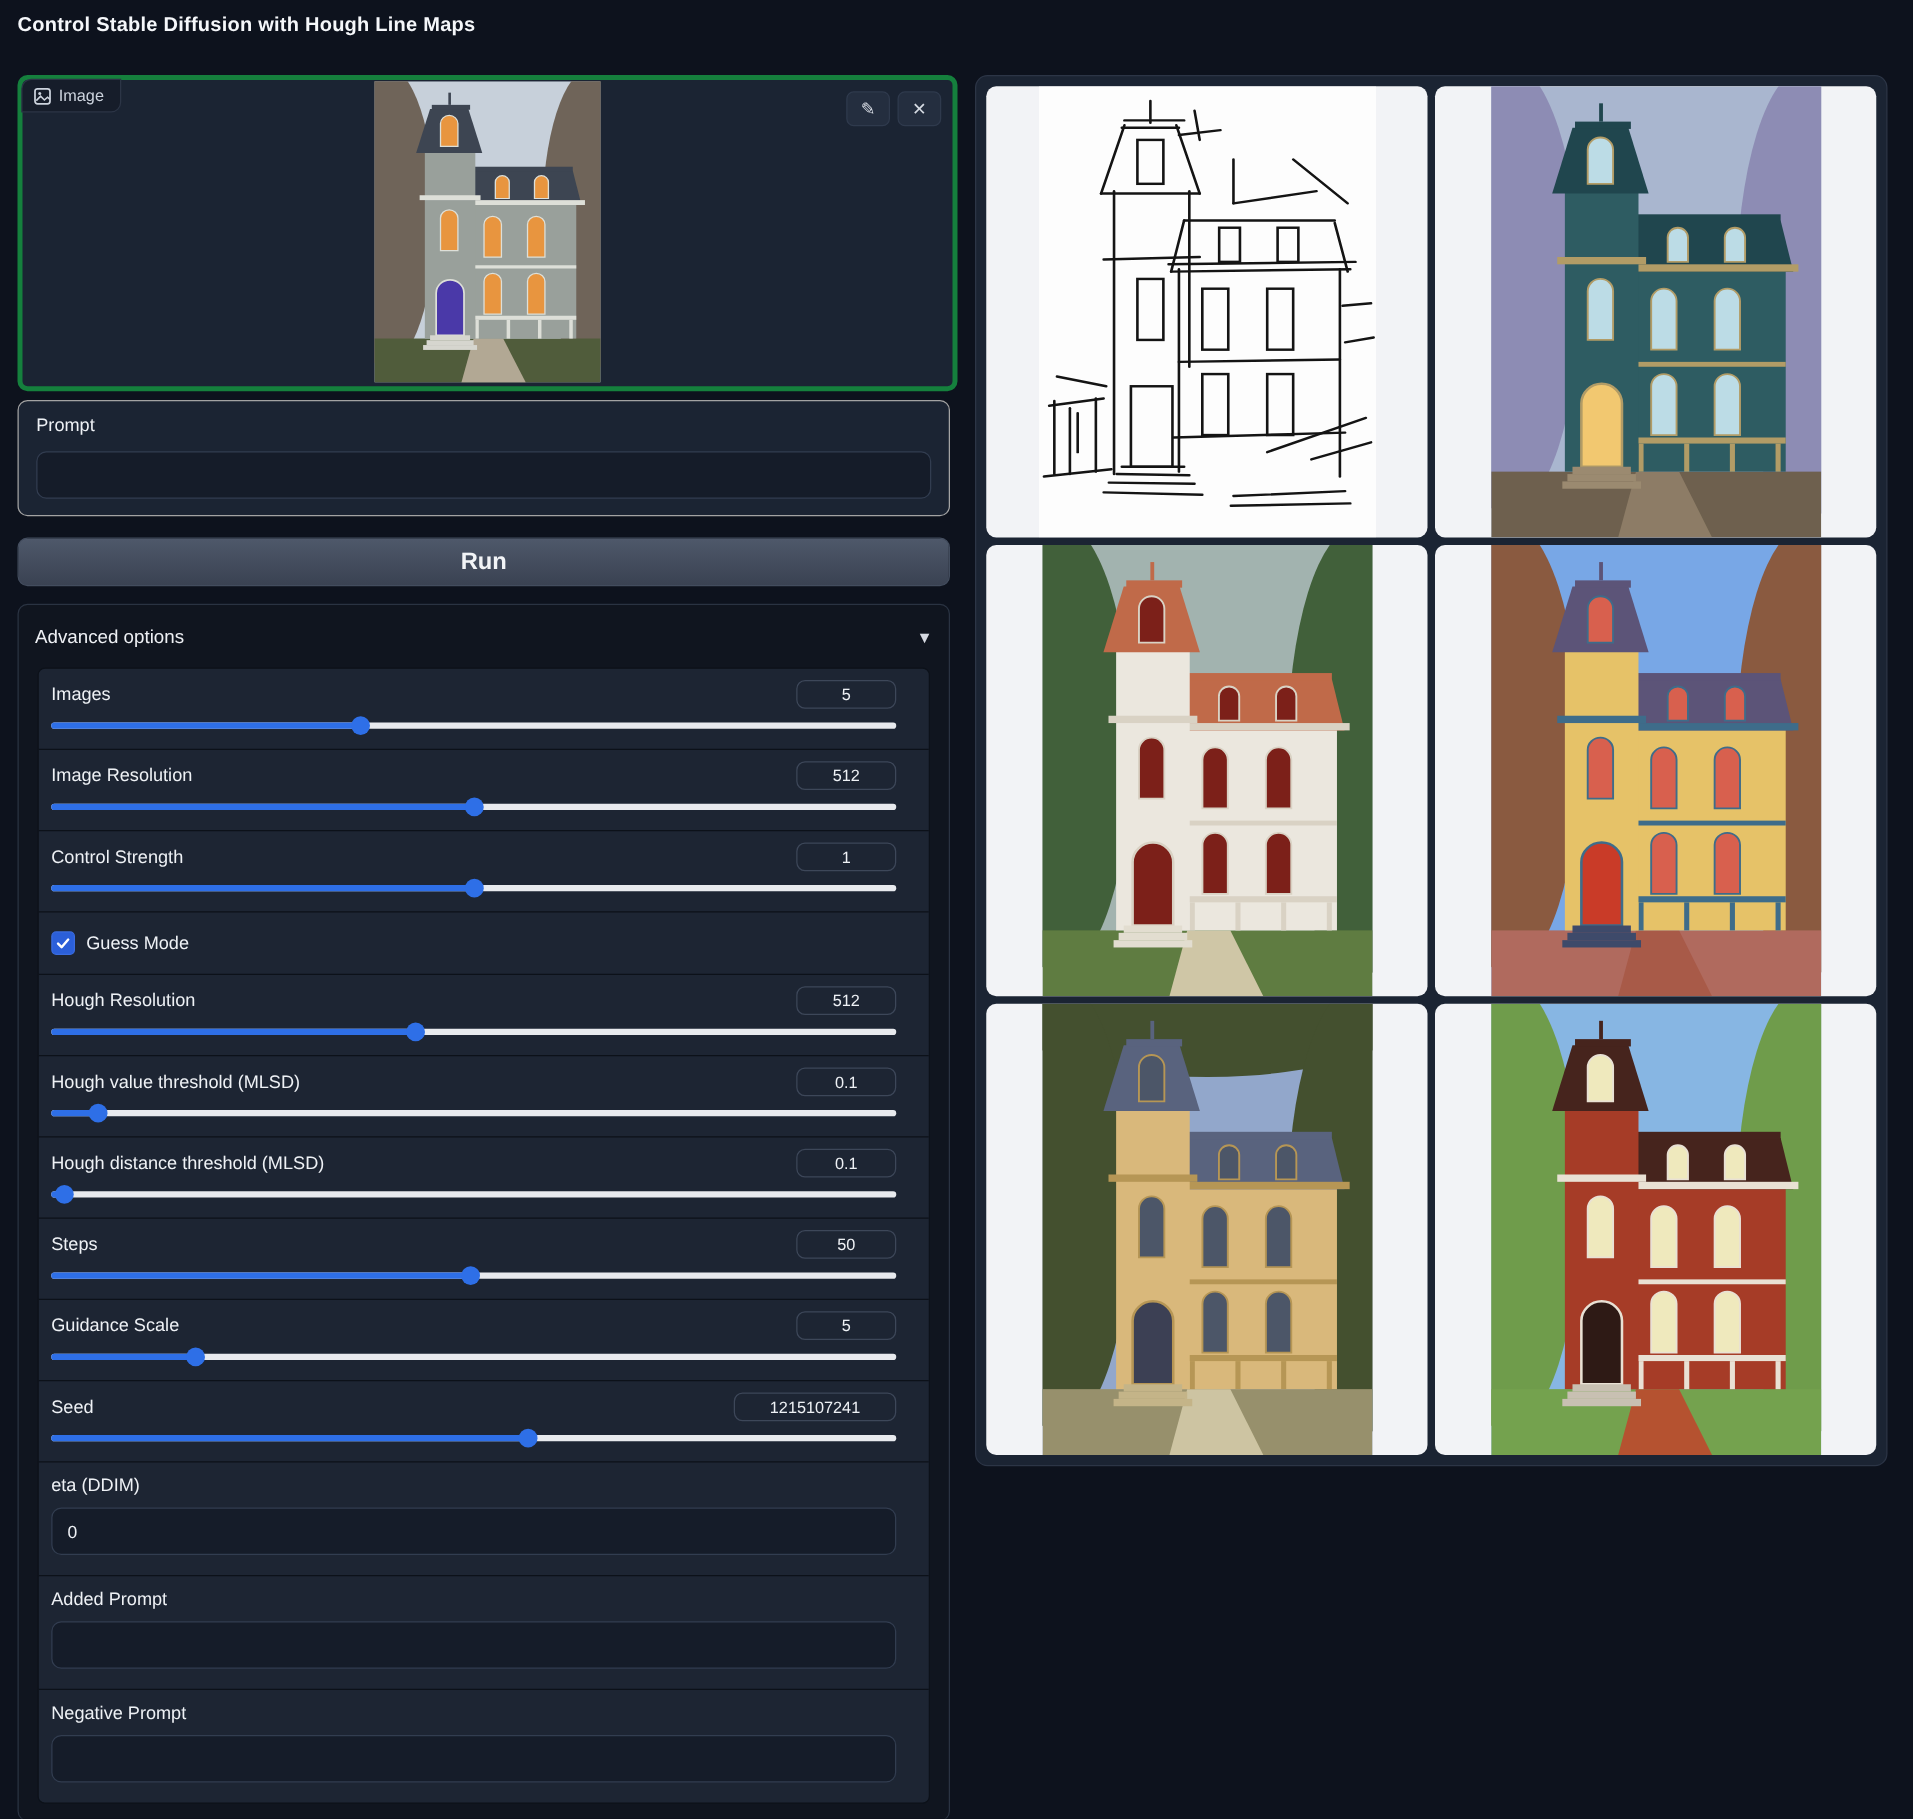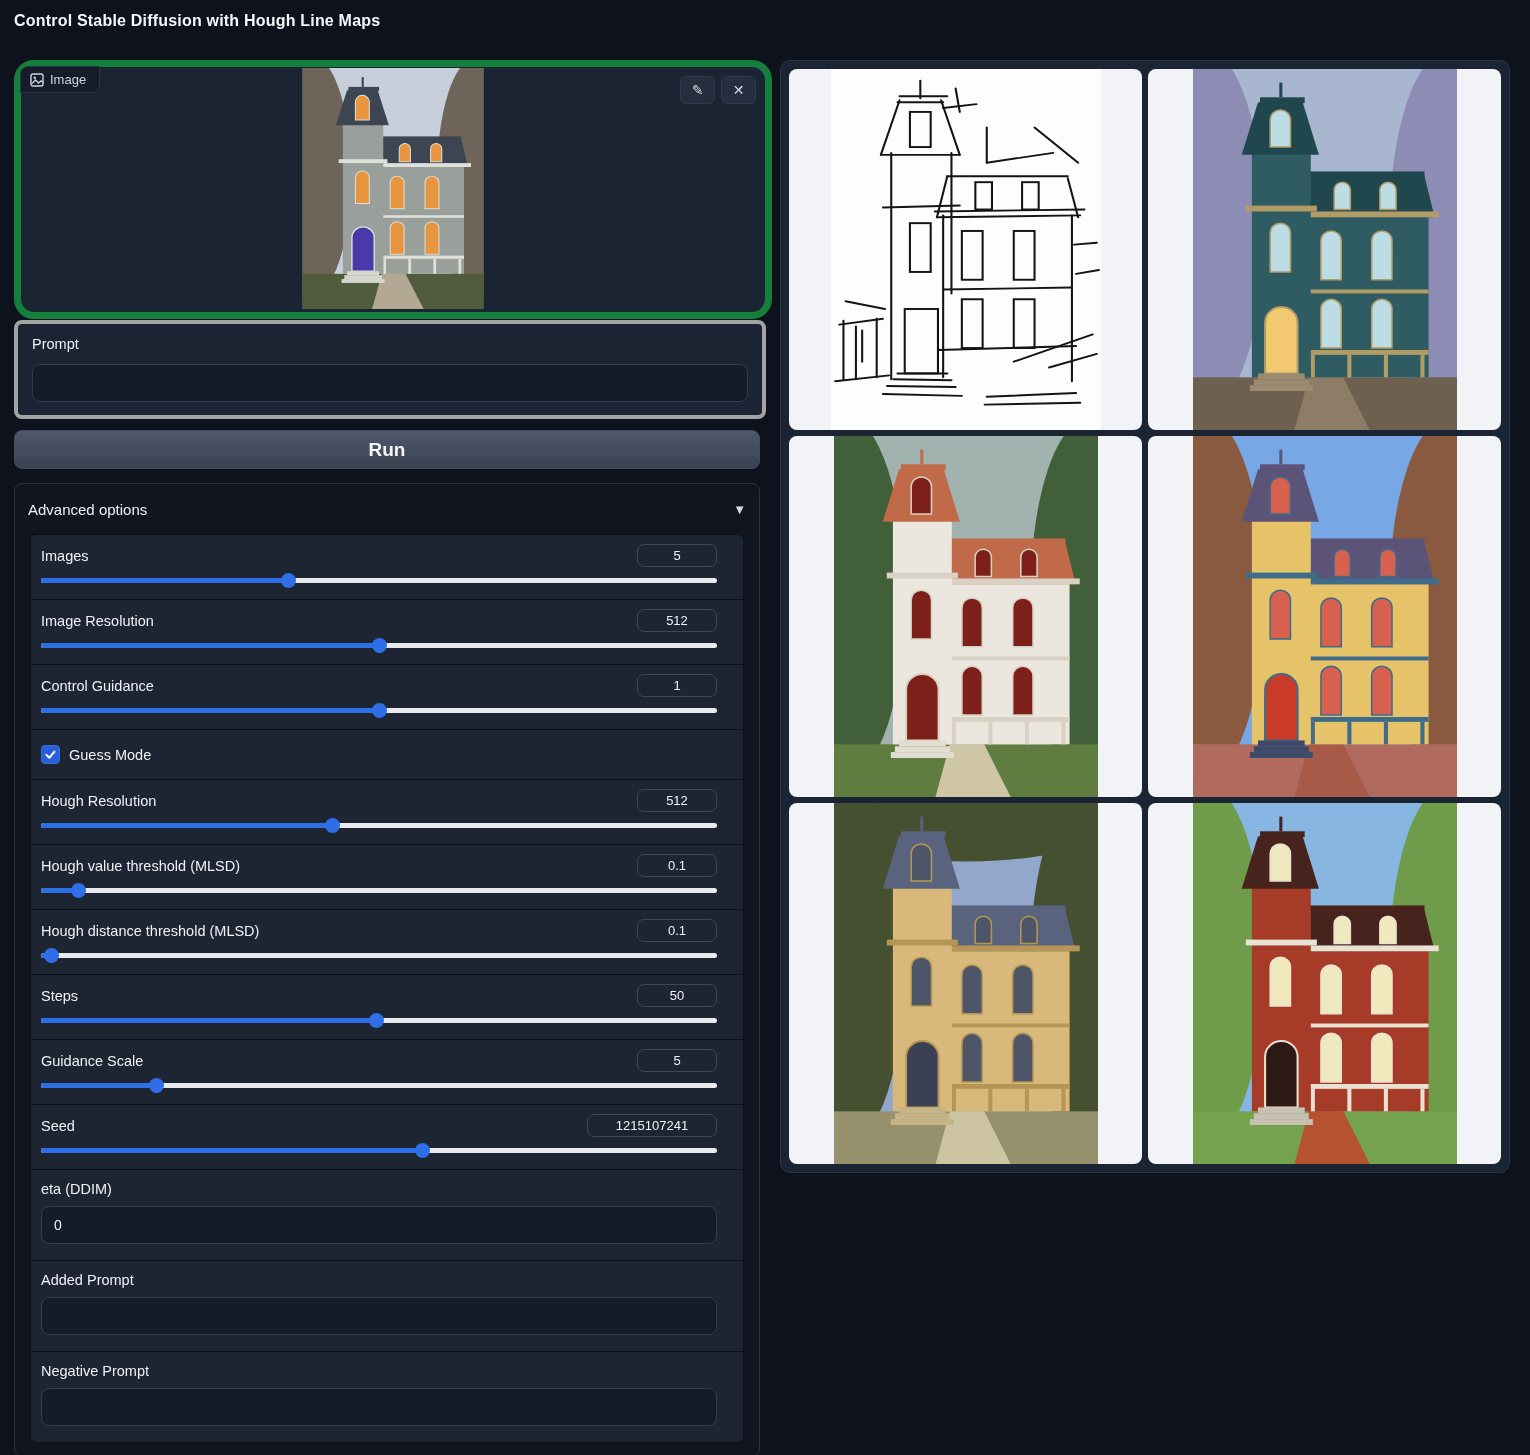--- a/index.html
+++ b/index.html
@@ -2,34 +2,34 @@
 <html><head>
 <meta charset="utf-8">
 <style>
   html,body{margin:0;padding:0;background:#0d121d;}
   #app{position:relative;width:1530px;height:1455px;background:#0d121d;overflow:hidden;
        font-family:"Liberation Sans",sans-serif;color:#f2f4f7;}
   .page-title{position:absolute;left:14px;top:12px;font-size:16px;font-weight:700;color:#f5f7fa;letter-spacing:.2px;}
 
   
   .image-block{position:absolute;left:14px;top:60px;width:744px;height:245px;background:#1b2433;
-               border:7px solid #15803d;border-radius:20px;}
+               border:4px solid #15803d;border-radius:8px;}
   .image-tab{position:absolute;left:-1px;top:-1px;display:flex;align-items:center;gap:6px;
              padding:5px 13px 5px 9px;background:#161d2a;border:1px solid #2c3546;
              border-radius:8px 0 8px 0;font-size:13px;color:#cdd4de;}
   .image-tab svg{display:block;}
   .image-actions{position:absolute;right:9px;top:9px;display:flex;gap:6px;}
   .icon-btn{width:33px;height:26px;background:#242e3f;border:1px solid #2f3a4d;border-radius:6px;
             display:flex;align-items:center;justify-content:center;color:#d5dae2;font-size:14px;cursor:pointer;}
   .photo-wrap{position:absolute;left:50%;top:1px;transform:translateX(-50%);width:181px;height:241px;}
   .photo-wrap svg{display:block;}
 
   
   .prompt-block{position:absolute;left:14px;top:320px;width:744px;height:91px;background:#1b2433;
-                border:4px solid #a3a3a3;border-radius:8px;}
+                border:1px solid #a3a3a3;border-radius:8px;}
   .field-label{font-size:14.5px;color:#eef1f5;font-weight:400;}
   .prompt-block .field-label{position:absolute;left:14px;top:12px;}
   .text-input{position:absolute;left:14px;right:14px;top:40px;height:36px;background:#151c29;
               border:1px solid #323d50;border-radius:8px;color:#eef1f5;font-size:14px;
               padding:0 12px;display:flex;align-items:center;}
 
   
   .run-button{position:absolute;left:14px;top:430px;width:744px;height:37px;border-radius:8px;
               background:linear-gradient(180deg,#4e586a 0%,#3a4252 100%);border:1px solid #434d5e;
               display:flex;align-items:center;justify-content:center;font-size:19px;font-weight:700;
@@ -159,21 +159,21 @@
       <span class="field-label">Image Resolution</span>
       <div class="value-box">512</div>
     </div>
     <div class="slider-track">
       <div class="slider-fill" style="width: 50%;"></div>
       <div class="slider-thumb" style="left: 50%;"></div>
     </div>
   </div>
         <div class="adv-row">
     <div class="slider-head">
-      <span class="field-label">Control Guidance</span>
+      <span class="field-label">Control Strength</span>
       <div class="value-box">1</div>
     </div>
     <div class="slider-track">
       <div class="slider-fill" style="width: 50%;"></div>
       <div class="slider-thumb" style="left: 50%;"></div>
     </div>
   </div>
         <div class="adv-row row-checkbox">
     <div class="checkbox">
       <svg width="13" height="13" viewBox="0 0 16 16">

